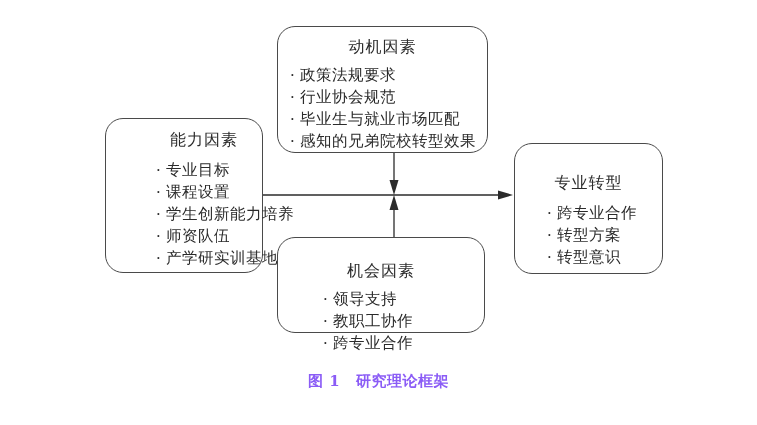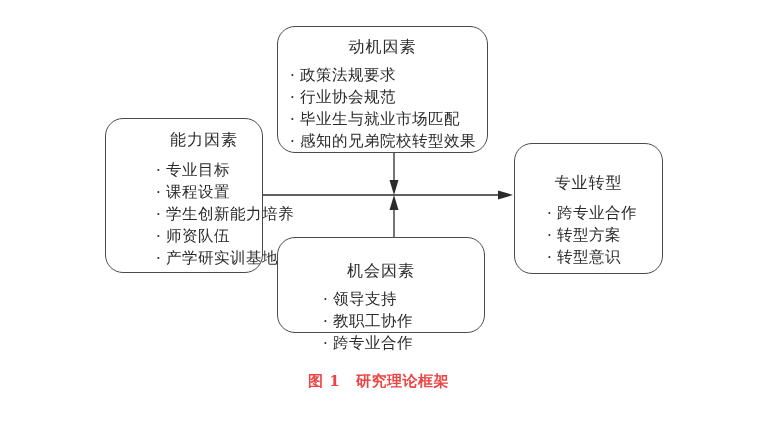--- a/index.html
+++ b/index.html
@@ -81,21 +81,21 @@
   }
 
   #caption {
     position: absolute;
     left: 0;
     top: 372px;
     width: 757px;
     text-align: center;
     font-size: 15px;
     font-weight: bold;
-    color: #ef4444;
+    color: #8b5cf6;
     letter-spacing: 0.5px;
   }
   #caption .cap-gap { display: inline-block; width: 16px; }
 </style>
 </head>
 <body>
 
 <div id="canvas">
 
   <svg id="connectors" viewBox="0 0 757 425" xmlns="http://www.w3.org/2000/svg">

